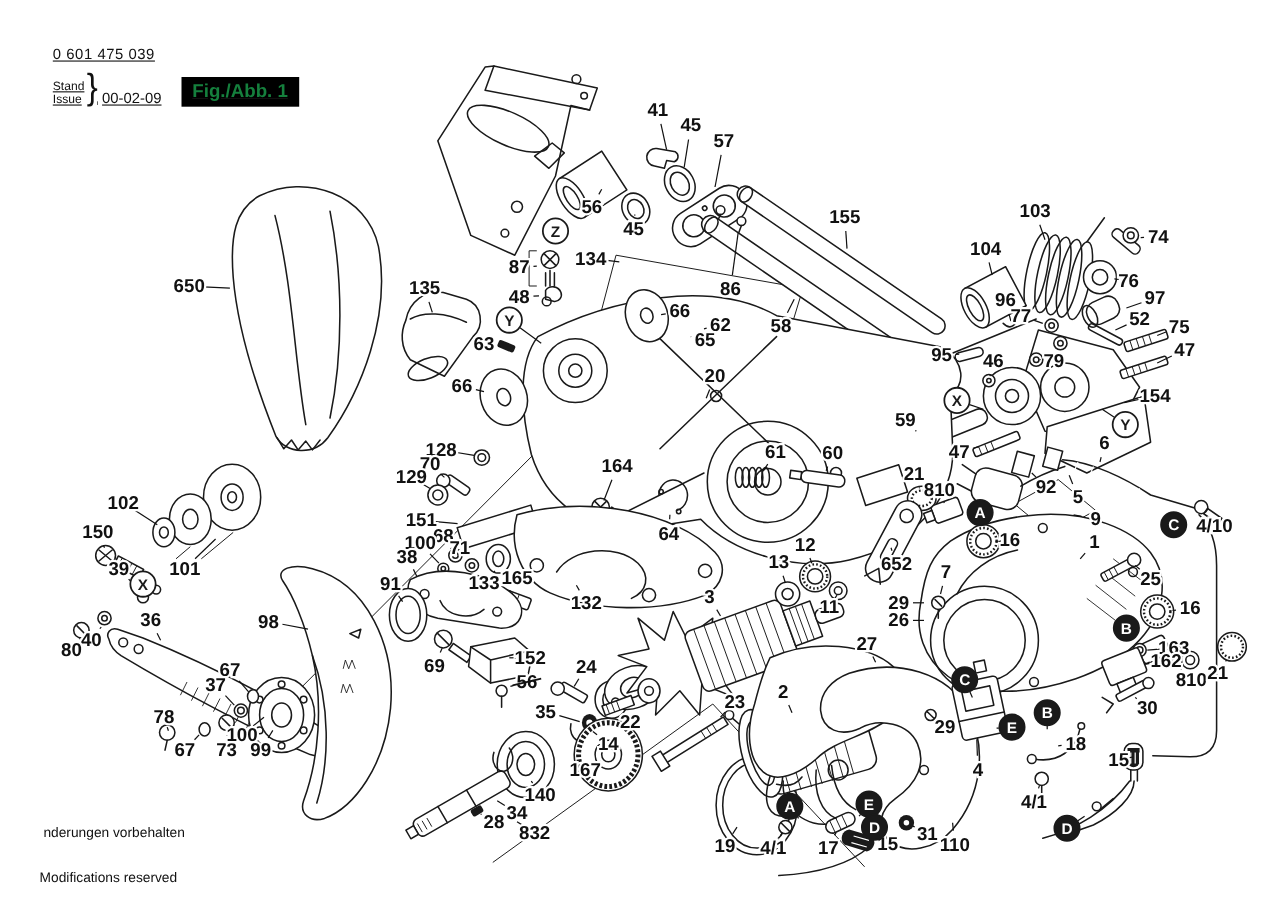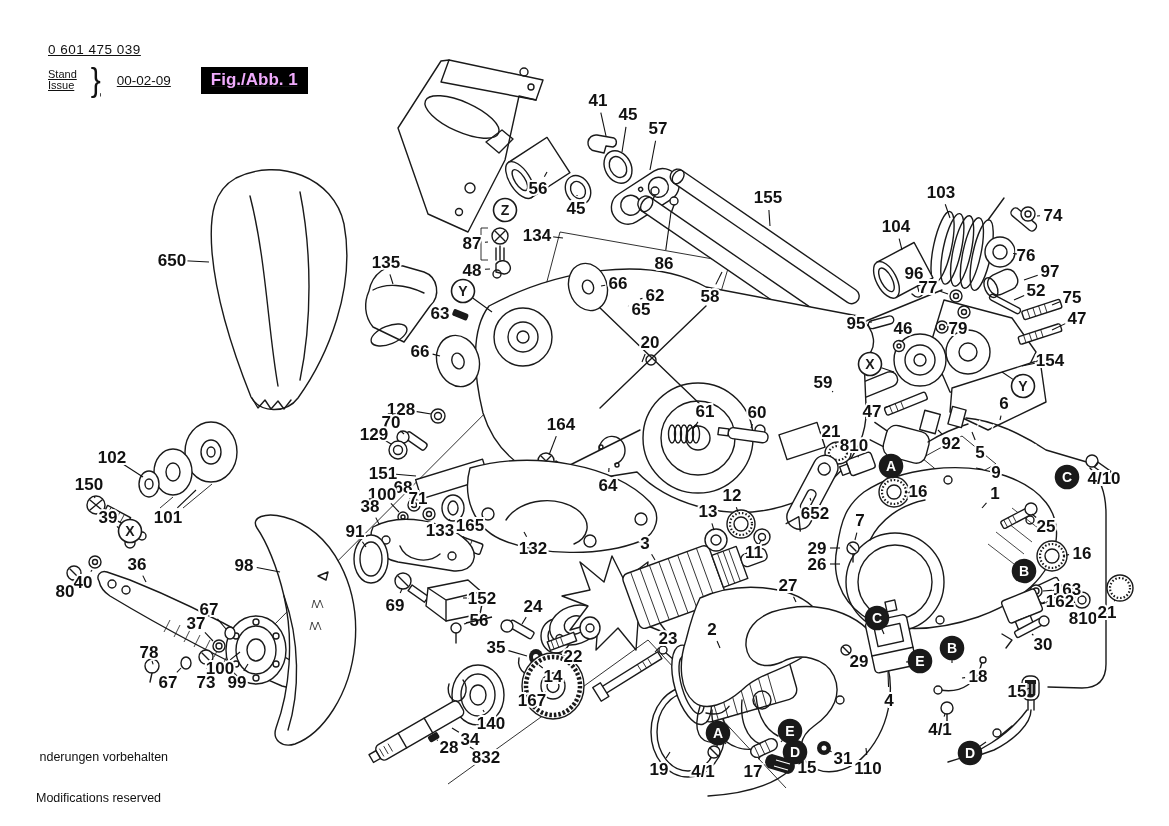--- a/index.html
+++ b/index.html
@@ -1,23 +1,23 @@
 <!DOCTYPE html>
 <html><head>
 <meta charset="utf-8">
 <style>
   html,body{margin:0;padding:0;background:#fff;}
   body{width:1169px;height:826px;position:relative;font-family:"Liberation Sans",sans-serif;color:#111;overflow:hidden;}
   .hdr{position:absolute;left:48px;top:42px;text-decoration:underline;}
   .partnum{font-size:13.5px;letter-spacing:.5px;}
-  .standrow{display:flex;align-items:center;margin-top:6px;gap:12px;}
+  .standrow{display:flex;align-items:flex-end;margin-top:6px;}
   .standcol{font-size:11px;line-height:11.5px;}
   .brace{font-size:30px;font-weight:300;margin:0 4px 0 2px;transform:scaleY(1.1);}
   .datetxt{font-size:13.5px;}
-  .figbadge{background:#000;color:#f0abfc;font-weight:bold;font-size:17px;padding:3px 10px 4px 10px;margin-left:18px;white-space:nowrap;}
+  .figbadge{background:#000;color:#15803d;font-weight:bold;font-size:17px;padding:3px 10px 4px 10px;margin-left:18px;white-space:nowrap;}
   .ftr{position:absolute;left:36px;top:724px;font-size:12.5px;line-height:13.5px;white-space:pre;}
   svg{position:absolute;left:0;top:0;}
   .s{stroke:#1a1a1a;stroke-width:1.4;fill:none;stroke-linecap:round;stroke-linejoin:round;}
   .sf{fill:#fff;}
   .sd{fill:#1a1a1a;stroke:none;}
   .sw{stroke:#fff;stroke-width:1.1;fill:none;}
   .t{stroke:#1a1a1a;stroke-width:.9;fill:none;}
   .thd{stroke:#1a1a1a;stroke-width:.8;fill:none;}
   .gear{stroke:#1a1a1a;stroke-width:4.5;fill:none;stroke-dasharray:2.5 2;}
   .gear2{stroke:#1a1a1a;stroke-width:2.2;fill:none;stroke-dasharray:1.5 2;}

